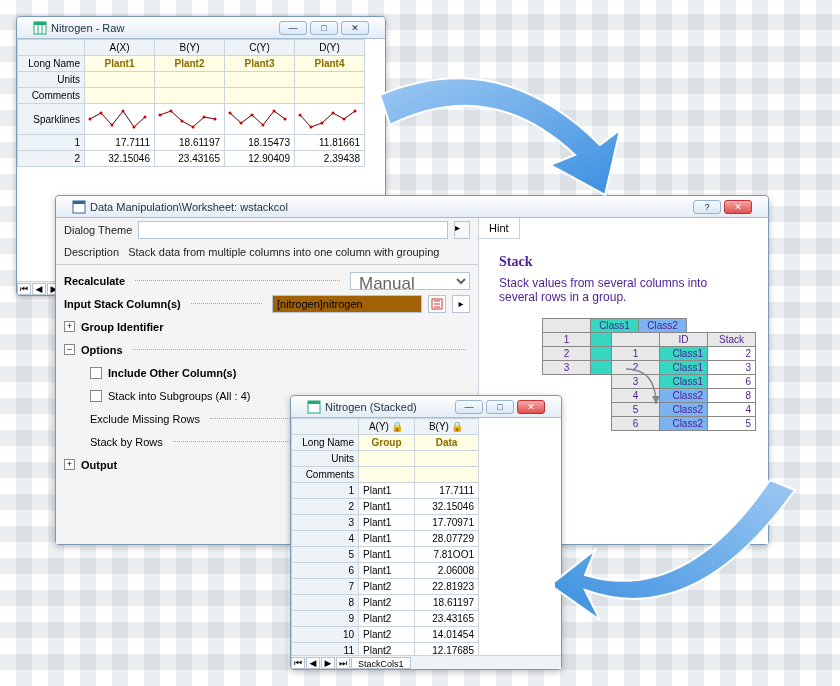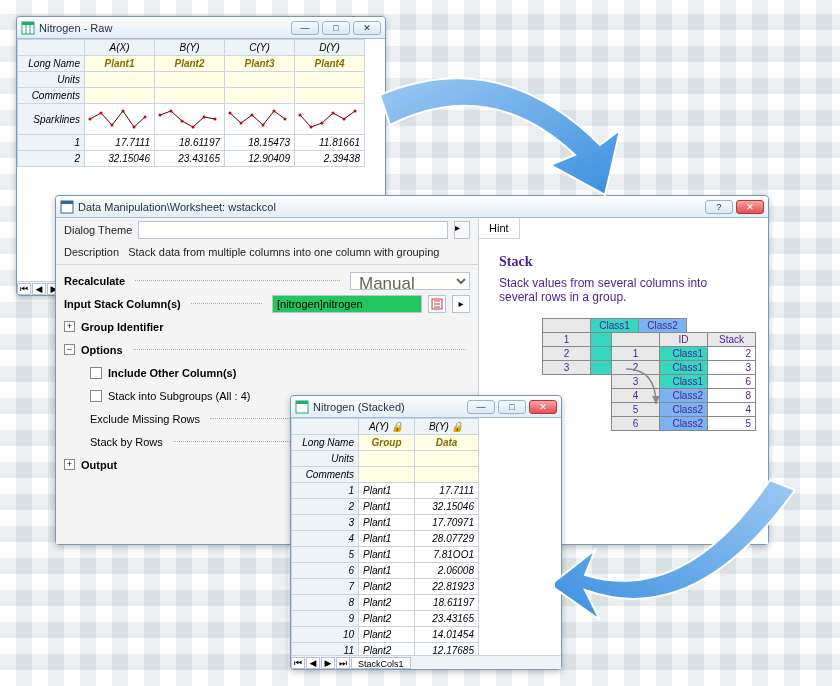--- a/index.html
+++ b/index.html
@@ -4,36 +4,36 @@
 <style>
   * { box-sizing: border-box; font-family: "Segoe UI", Tahoma, sans-serif; }
   body { margin: 0; width: 840px; height: 686px; position: relative;
          background:
           repeating-linear-gradient(0deg,#fff 0 16px,#eceff1 16px 32px),
           repeating-linear-gradient(90deg,#fff 0 16px,#eceff1 16px 32px);
          background-blend-mode: multiply; }
   .window { position:absolute; background:#fff; border:1px solid #7a99b8;
             box-shadow:0 2px 6px rgba(0,0,0,.25); border-radius:4px; }
   .titlebar { height:22px; display:flex; align-items:center; font-size:11px;
-              padding:0 4px; gap:4px;
+              padding:0 16px; gap:4px;
               background:linear-gradient(#fdfdfd,#e3ecf5);
               border-bottom:1px solid #a7bcd1; border-radius:4px 4px 0 0;}
   .titlebar .title { flex:1; color:#234; }
   .app-icon { width:14px; height:14px; display:inline-block; }
   .app-icon svg { display:block; }
   .winbtns { display:flex; gap:3px; }
   .winbtn { width:28px; height:14px; border:1px solid #9bb3cc; border-radius:3px;
             background:linear-gradient(#f5faff,#d9e7f5); display:flex;
             align-items:center; justify-content:center; font-size:9px;
             color:#234; cursor:pointer; }
   .winbtn.close { background:linear-gradient(#f7a6a6,#e05050); color:#fff; border-color:#b33; }
   
   #win-raw { left:16px; top:16px; width:370px; height:280px; z-index:1; }
   .ws-body { position:absolute; top:22px; left:0; right:0; bottom:14px;
-             overflow:hidden; background:#fff;font-style:italic; }
+             overflow:hidden; background:#fff; }
   .ws-bottom-scroll { position:absolute; bottom:0; left:0; right:0; height:14px;
                       background:#eef3f8; border-top:1px solid #c8d4e0;
                       display:flex; align-items:center; font-size:9px; gap:1px; }
   .ws-bottom-scroll .navbtn { width:14px; height:12px; border:1px solid #b5c5d5;
                               background:#fff; text-align:center; line-height:10px;}
   .sheettab { background:#fff; border:1px solid #b5c5d5; padding:0 6px; height:12px;
               line-height:12px; }
   table.sheet { border-collapse:collapse; table-layout:fixed; font-size:10px; }
   table.sheet th, table.sheet td { border:1px solid #c8d4e0; height:16px;
                                    padding:0 4px; white-space:nowrap; }
@@ -53,21 +53,21 @@
   .theme-input { flex:1; height:18px; border:1px solid #b5c5d5; background:#fff; font-size:11px; }
   .arrowbtn { width:16px; height:18px; border:1px solid #b5c5d5; background:#f8f8f8; font-size:10px;}
   .desc { padding:4px 8px; font-size:11px; color:#222; }
   .dlg-sep { height:1px; background:#d0d0d0; margin:2px 0; }
   .treearea { padding:2px 8px; font-size:11px; overflow:auto; flex:1; }
   .treearea .row { display:flex; align-items:center; height:23px; gap:6px; }
   .treearea .bold { font-weight:bold; }
   .dotline { flex:1; border-bottom:1px dotted #aaa; margin:0 4px; height:0; }
   .combo { width:120px; height:18px; border:1px solid #b5c5d5; background:#fff;
            font-size:17px; padding-left:4px; color:#666; }
-  .pathinput { width:150px; height:18px; border:1px solid #b5c5d5; background:#22c55e;
+  .pathinput { width:150px; height:18px; border:1px solid #b5c5d5; background:#a16207;
                font-size:11px; padding:0 4px; }
   .iconbtn { width:18px; height:18px; border:1px solid #b5c5d5; background:#fff;
              display:flex; align-items:center; justify-content:center; font-size:10px;}
   .checkbox { width:12px; height:12px; border:1px solid #888; background:#fff; display:inline-block;}
   .treetoggle { width:11px; height:11px; border:1px solid #888; background:#fff;
                 display:inline-flex; align-items:center; justify-content:center;
                 font-size:9px; line-height:9px; }
   .indent1 { padding-left:26px; }
   .dlg-right { flex:1; border-left:1px solid #c8d4e0; background:#fff; position:relative;}
   .hint-tab { position:absolute; top:0; left:0; padding:4px 10px; font-size:11px;

